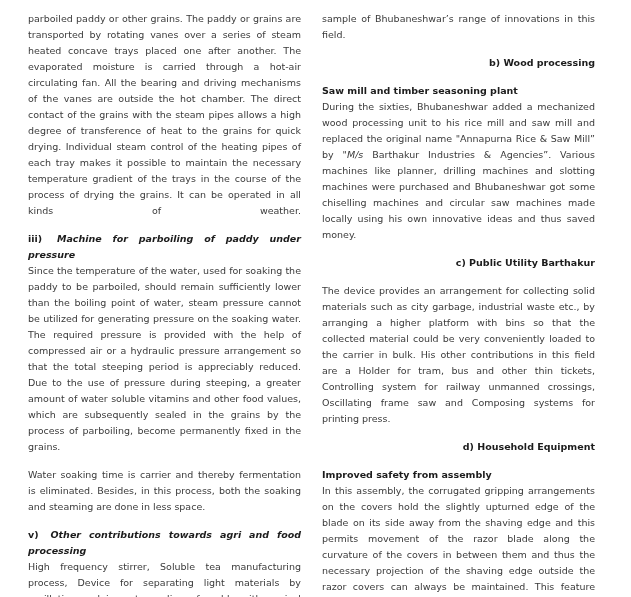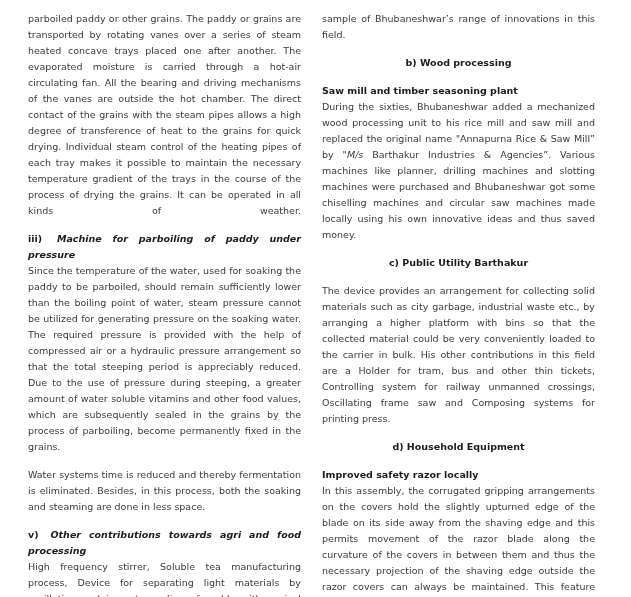--- a/index.html
+++ b/index.html
@@ -49,21 +49,21 @@
   }
   .h-num .title {
     font-style: italic;
   }
   .h-letter {
     font-weight: bold;
     font-style: normal;
     color: #1c1c1c;
     margin-top: 6px;
     margin-bottom: 12px;
-    text-align: center;
+    text-align: right;
   }
   .h-sub {
     font-weight: bold;
     color: #1c1c1c;
     margin-top: 7px;
     margin-bottom: 0;
   }
   .it { font-style: italic; }
 </style>
 </head>
@@ -75,21 +75,21 @@
 
     <p class="para cont">parboiled paddy or other grains. The paddy or grains are transported by rotating vanes over a series of steam heated concave trays placed one after another. The evaporated moisture is carried through a hot-air circulating fan. All the bearing and driving mechanisms of the vanes are outside the hot chamber. The direct contact of the grains with the steam pipes allows a high degree of transference of heat to the grains for quick drying. Individual steam control of the heating pipes of each tray makes it possible to maintain the necessary temperature gradient of the trays in the course of the process of drying the grains. It can be operated in all kinds of weather.</p>
 
     <p class="h-num">
       <span class="num">iii) </span><span class="title">Machine for parboiling of paddy under pressure</span>
     </p>
 
     <p class="para">Since the temperature of the water, used for soaking the paddy to be parboiled, should remain sufficiently lower than the boiling point of water, steam pressure cannot be utilized for generating pressure on the soaking water. The required pressure is provided with the help of compressed air or a hydraulic pressure arrangement so that the total steeping period is appreciably reduced. Due to the use of pressure during steeping, a greater amount of water soluble vitamins and other food values, which are subsequently sealed in the grains by the process of parboiling, become permanently fixed in the grains.</p>
 
 
-    <p class="para">Water systems time is reduced and thereby fermentation is eliminated. Besides, in this process, both the soaking and steaming are done in less space.</p>
+    <p class="para">Water soaking time is carrier and thereby fermentation is eliminated. Besides, in this process, both the soaking and steaming are done in less space.</p>
 
     <p class="h-num">
       <span class="num">v) </span><span class="title">Other contributions towards agri and food processing</span>
     </p>
 
     <p class="para cont">High frequency stirrer, Soluble tea manufacturing process, Device for separating light materials by oscillation and impact, grading of paddy with conical rollers;Canonical Oil Extractor, Cattle driven power tiller, Belt used thresher, Grain sheller with variable speed rollers of abrasive and elastomer materials, Sheller for de-husking paddy by variable speed abrasive and elastomer rollers with posed grain feeder are just a</p>
 
   </div>
 
   <div class="col col-right">
@@ -102,19 +102,19 @@
 
     <p class="para"><span>During the sixties, Bhubaneshwar added a mechanized wood processing unit to his rice mill and saw mill and replaced the original name "Annapurna Rice &amp; Saw Mill” by "</span><span class="it">M/s</span><span> Barthakur Industries &amp; Agencies”.  Various machines like planner, drilling machines and slotting machines were purchased and Bhubaneshwar got some chiselling machines and circular saw machines made locally using his own innovative ideas and thus saved money.</span></p>
 
     <p class="h-letter">c) Public Utility Barthakur</p>
 
 
     <p class="para">The device provides an arrangement for collecting solid materials such as city garbage, industrial waste etc., by arranging a higher platform with bins so that the collected material could be very conveniently loaded to the carrier in bulk. His other contributions in this field are a Holder for tram, bus and other thin tickets, Controlling system for railway unmanned crossings, Oscillating frame saw and Composing systems for printing press.</p>
 
     <p class="h-letter">d) Household Equipment</p>
 
-    <p class="h-sub">Improved safety razor locally</p>
+    <p class="h-sub">Improved safety from assembly</p>
 
     <p class="para">In this assembly, the corrugated gripping arrangements on the covers hold the slightly upturned edge of the blade on its side away from the shaving edge and this permits movement of the razor blade along the curvature of the covers in between them and thus the necessary projection of the shaving edge outside the razor covers can always be maintained. This feature allows continuous sharpening and thus provides for great economy and shaving comfort.  Other examples include improved hand loom equipment,  Improved water taps and a Small sewing machine.</p>
 
   </div>
 
 </div>
 
 </body></html>

